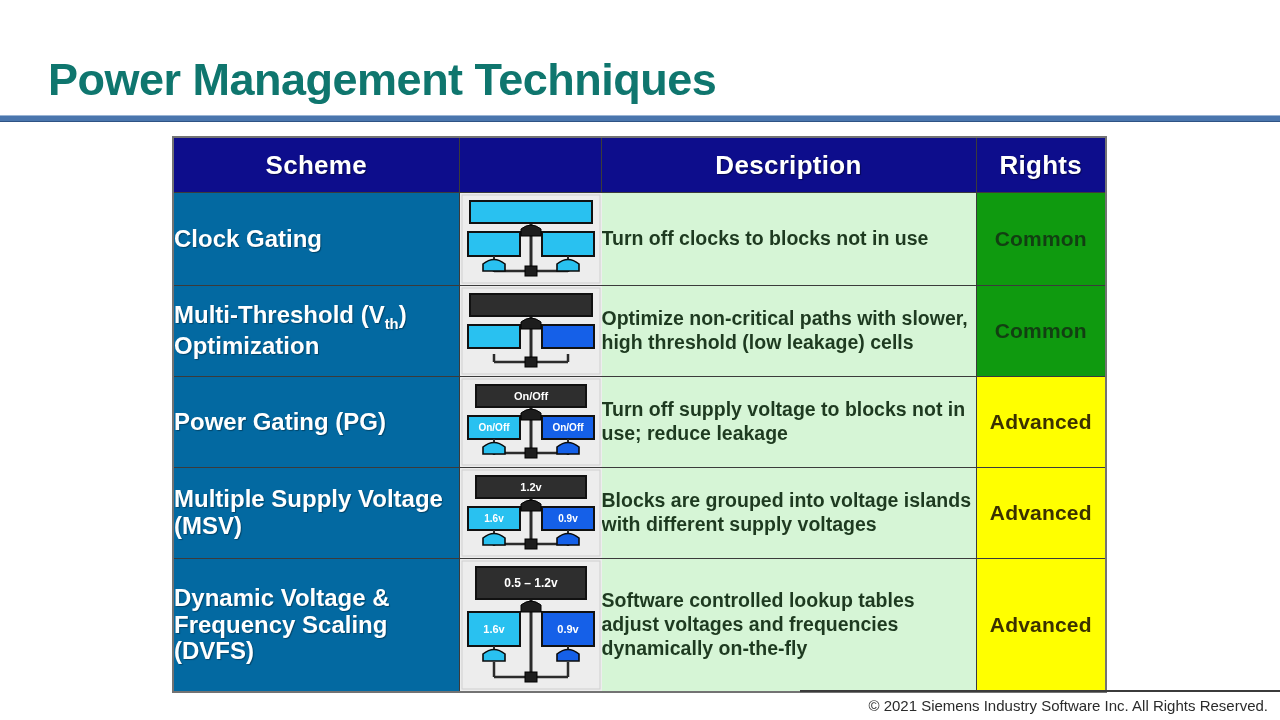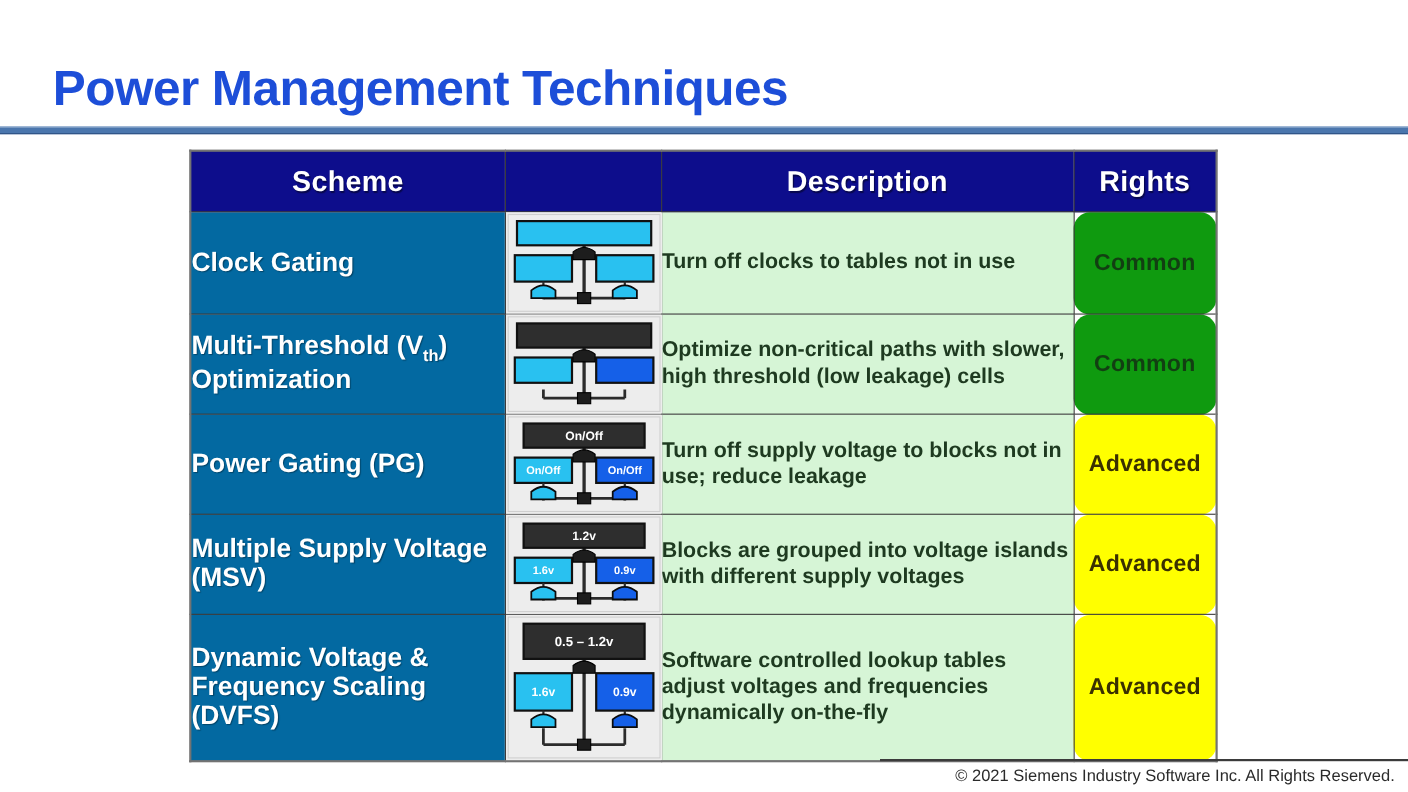--- a/index.html
+++ b/index.html
@@ -19,21 +19,21 @@
     background: #ffffff;
   }
 
   
   .title {
     position: absolute;
     left: 48px;
     top: 54px;
     font-size: 45px;
     font-weight: bold;
-    color: #1d4ed8;
+    color: #0f766e;
     letter-spacing: -0.5px;
     font-family: "Liberation Sans", sans-serif;
     white-space: nowrap;
   }
 
   .title-rule {
     position: absolute;
     left: 0;
     top: 115px;
     width: 1280px;
@@ -98,21 +98,20 @@
     padding: 5px 10px 5px 10px;
     line-height: 1.22;
   }
 
   
   .usage {
     font-size: 21px;
     font-weight: bold;
     text-align: center;
     letter-spacing: 0.2px;
-    border-radius: 15px;
   }
   .usage.common   { background: #0f9a0f; color: #123f12; }
   .usage.advanced { background: #ffff00; color: #3a3000; }
 
   
   .diagram-cell {
     background: #ededed;
     padding: 0;
   }
 
@@ -184,21 +183,21 @@
                 <rect x="82" y="39" width="52" height="24" fill="#29c1f0" stroke="#111" stroke-width="2"></rect>
                 <path d="M 61 43 L 61 36 Q 71 28 81 36 L 81 43 Z" fill="#1d1d1d" stroke="#000" stroke-width="1"></path>
                 <rect x="65" y="73" width="12" height="10" fill="#1d1d1d" stroke="#000" stroke-width="1"></rect>
                 <line x1="34" y1="63" x2="34" y2="66" stroke="#2b2b2b" stroke-width="2"></line>
                 <path d="M 23 78 L 23 71 Q 34 62 45 71 L 45 78 Z" fill="#29c1f0" stroke="#0b0b0b" stroke-width="1.6"></path>
                 <line x1="108" y1="63" x2="108" y2="66" stroke="#2b2b2b" stroke-width="2"></line>
                 <path d="M 97 78 L 97 71 Q 108 62 119 71 L 119 78 Z" fill="#29c1f0" stroke="#0b0b0b" stroke-width="1.6"></path>
               </svg>
             </div>
           </td>
-          <td class="desc">Turn off clocks to tables not in use</td>
+          <td class="desc">Turn off clocks to blocks not in use</td>
           <td class="usage common">Common</td>
         </tr>
         <tr>
           <td class="scheme">Multi-Threshold (V<sub>th</sub>) Optimization</td>
           <td class="diagram-cell">
             <div class="diagram">
               <svg width="142" height="90" viewBox="0 0 142 90" xmlns="http://www.w3.org/2000/svg">
                 <rect x="2" y="2" width="138" height="86" fill="#ededed" stroke="#cfcfcf" stroke-width="1"></rect>
                 <line x1="71" y1="30" x2="71" y2="76" stroke="#2b2b2b" stroke-width="3"></line>
                 <line x1="34" y1="76" x2="108" y2="76" stroke="#2b2b2b" stroke-width="2.5"></line>

